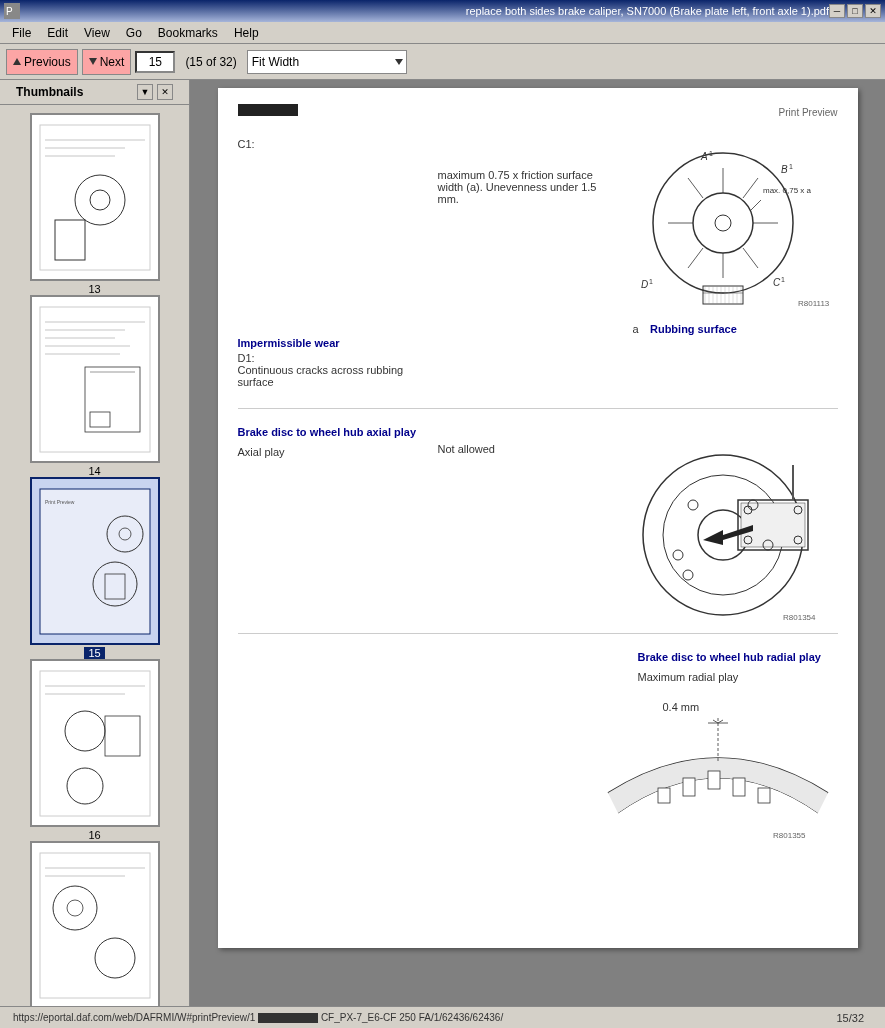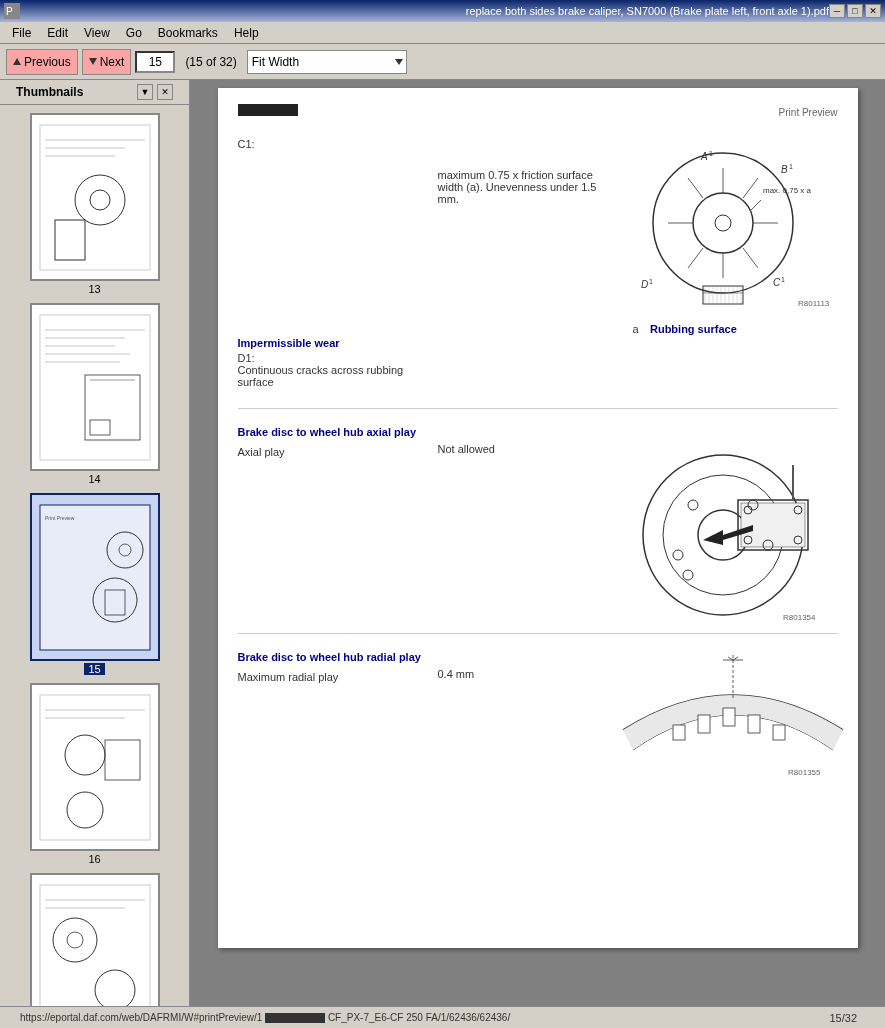--- a/index.html
+++ b/index.html
@@ -112,21 +112,21 @@
       display: flex; align-items: center; justify-content: center; cursor: pointer; font-size: 9px;
     }
 
     .thumbnails-list {
       overflow-y: auto;
       overflow-x: hidden;
       flex: 1;
       padding: 8px 4px;
       display: flex;
       flex-direction: column;
-      gap: 8px;
+      gap: 0;
     }
     .thumb-item {
       display: flex;
       flex-direction: column;
       align-items: center;
       cursor: pointer;
     }
     .thumb-img {
       width: 130px;
       height: 168px;
@@ -189,21 +189,21 @@
     }
     .label-bold { font-size: 11px; color: #00008b; font-weight: bold; }
 
     
     .status-bar {
       background: #d4d0c8;
       border-top: 1px solid #888;
       height: 22px;
       display: flex;
       align-items: center;
-      padding: 0 20px;
+      padding: 0 13px;
       font-size: 11px;
       justify-content: space-between;
     }
     .status-url { color: #333; font-size: 10px; }
     .status-page { color: #333; font-size: 11px; padding-right: 8px; }
 
     
     .thumb-content {
       width: 100%;
       height: 100%;
@@ -513,21 +513,21 @@
 
             <polygon points="90,115 110,105 110,110 140,100 140,106 110,115 110,120" fill="#222"></polygon>
 
             <text x="170" y="195" font-size="8" fill="#666">R801354</text>
           </svg>
         </div>
       </div>
 
       <div class="small-divider"></div>
 
-      <div style="display:flex; width:100%; margin-top:16px; align-items:flex-start;">
+      <div style="display:flex; width:100%; margin-top:16px; align-items:flex-end;flex-direction:column;">
         <div style="width:200px; flex-shrink:0;">
           <div class="section-title">Brake disc to wheel hub radial play</div>
           <div class="normal-text" style="margin-top:6px;">Maximum radial play</div>
         </div>
         <div style="width:175px; flex-shrink:0; padding-top:18px;">
           <div class="normal-text">0.4 mm</div>
         </div>
 
         <div style="flex:1; display:flex; justify-content:flex-end;">
           <svg width="240" height="130" viewBox="0 0 240 130">

